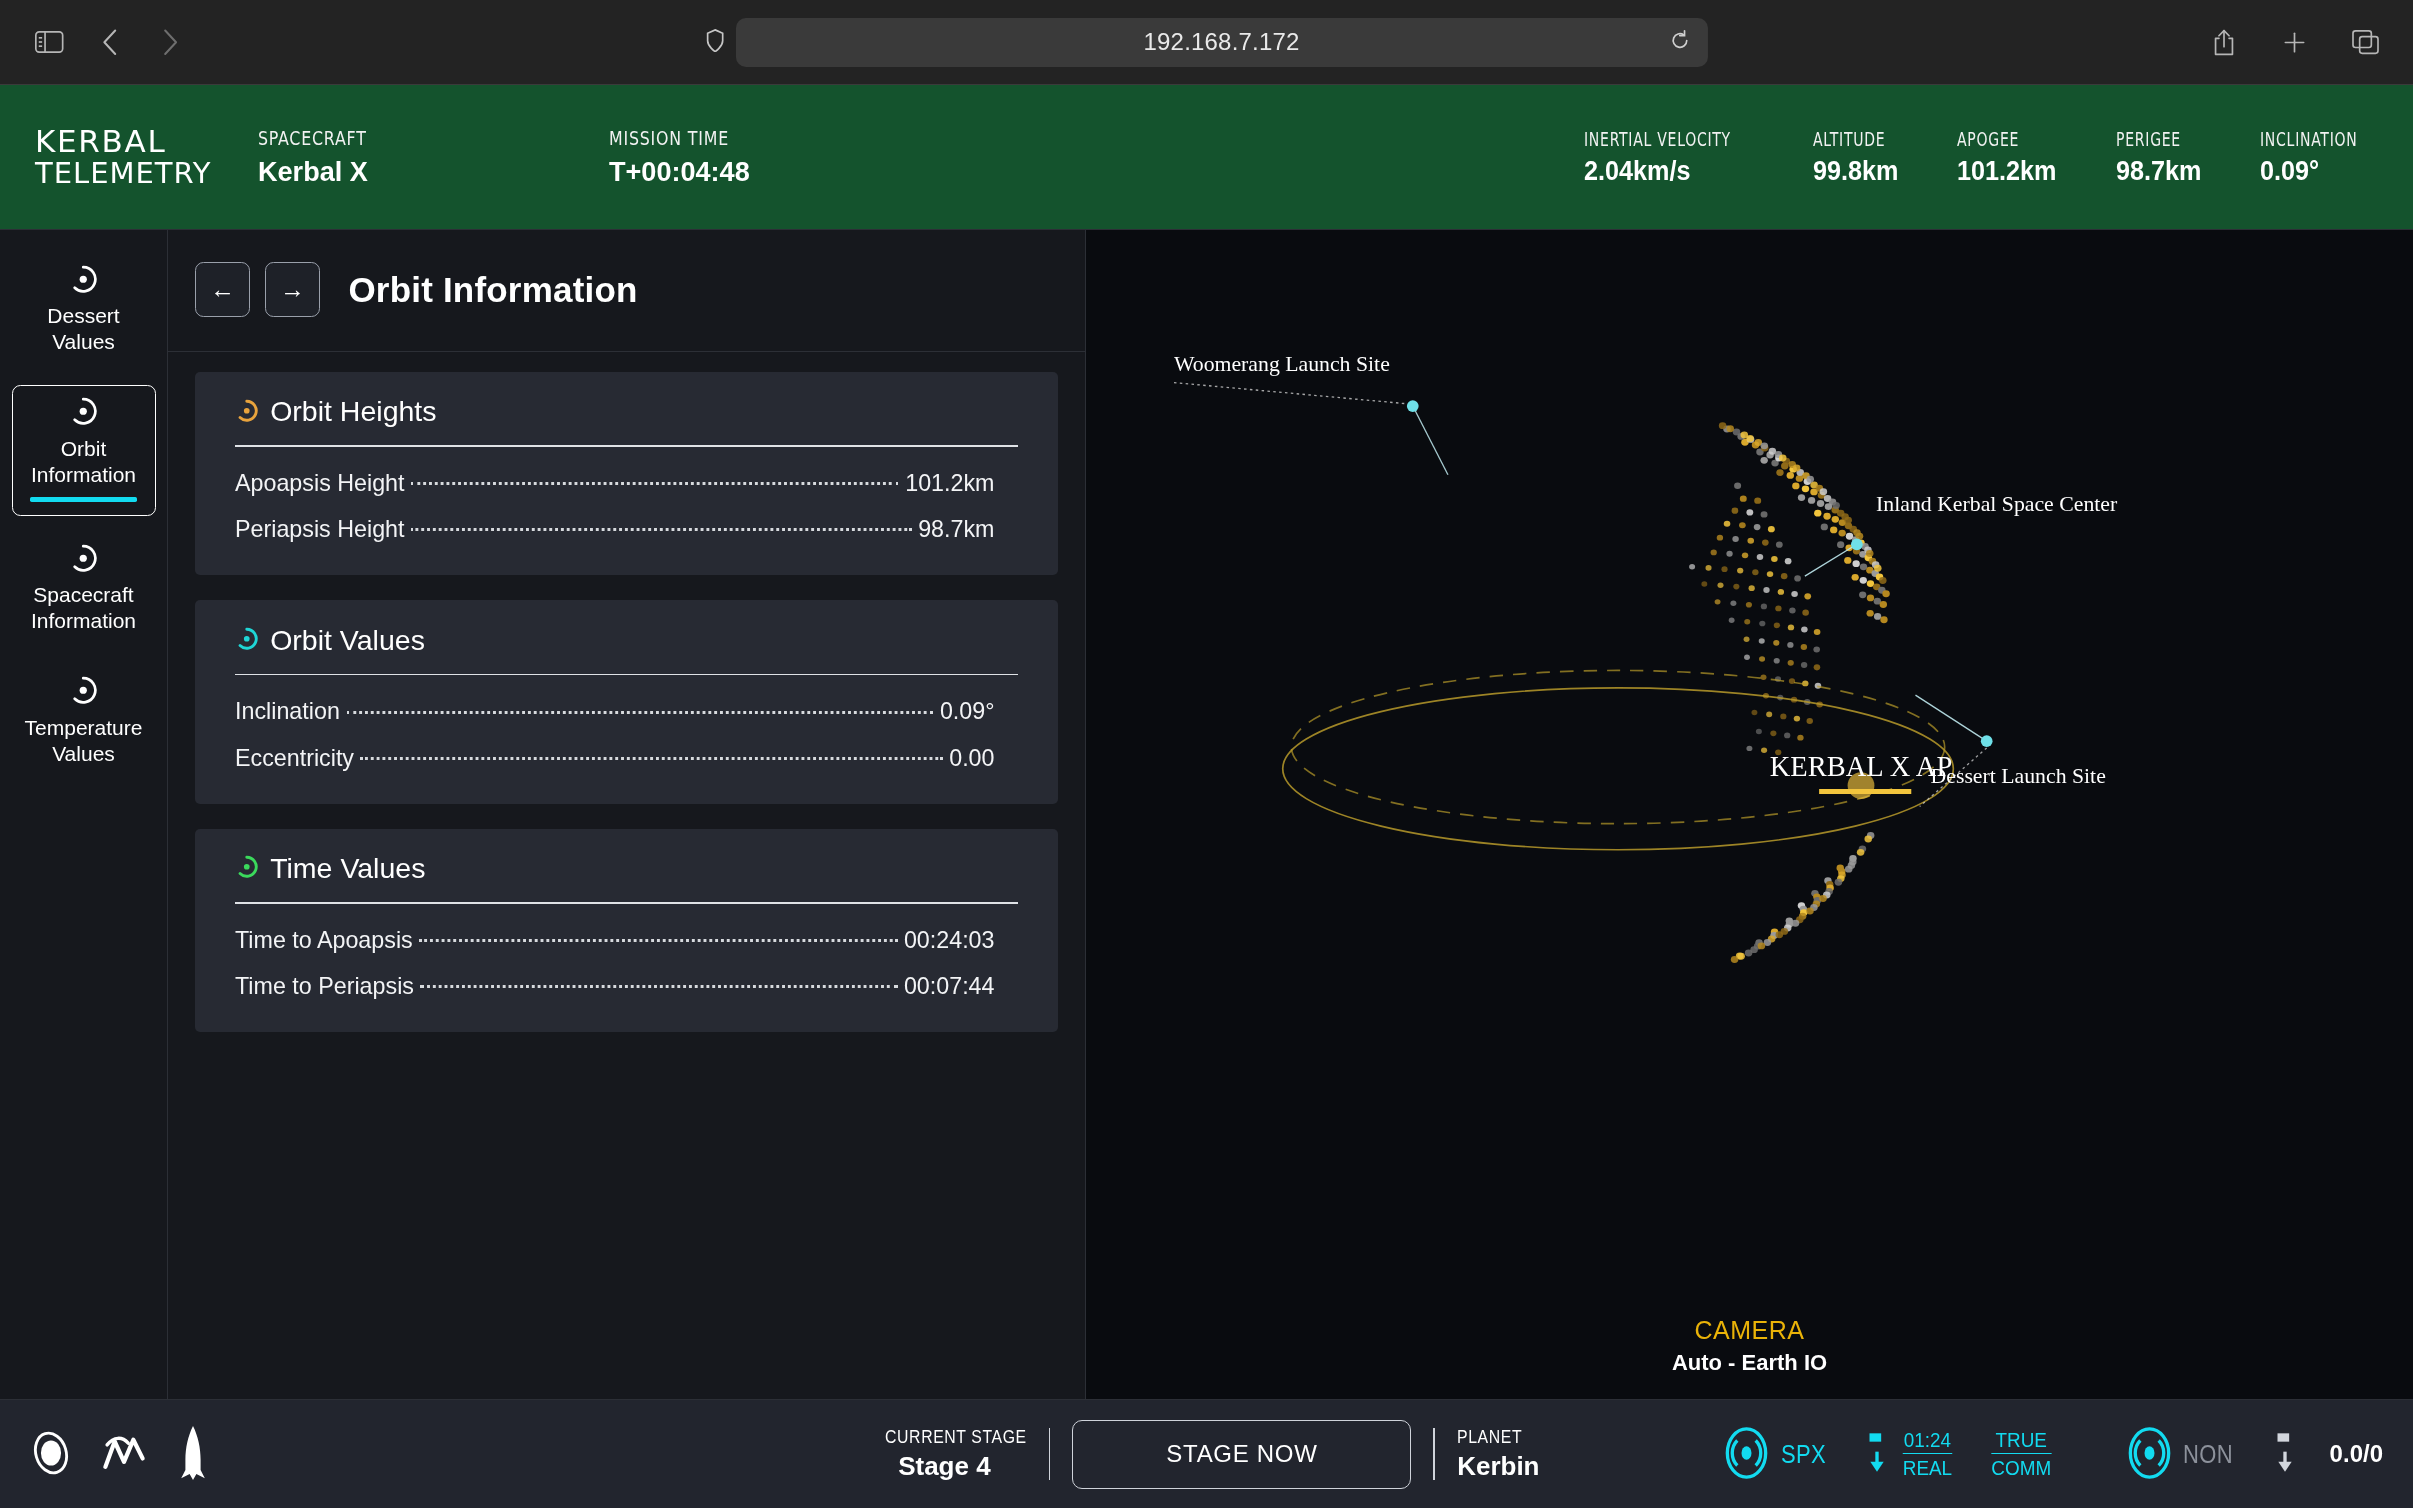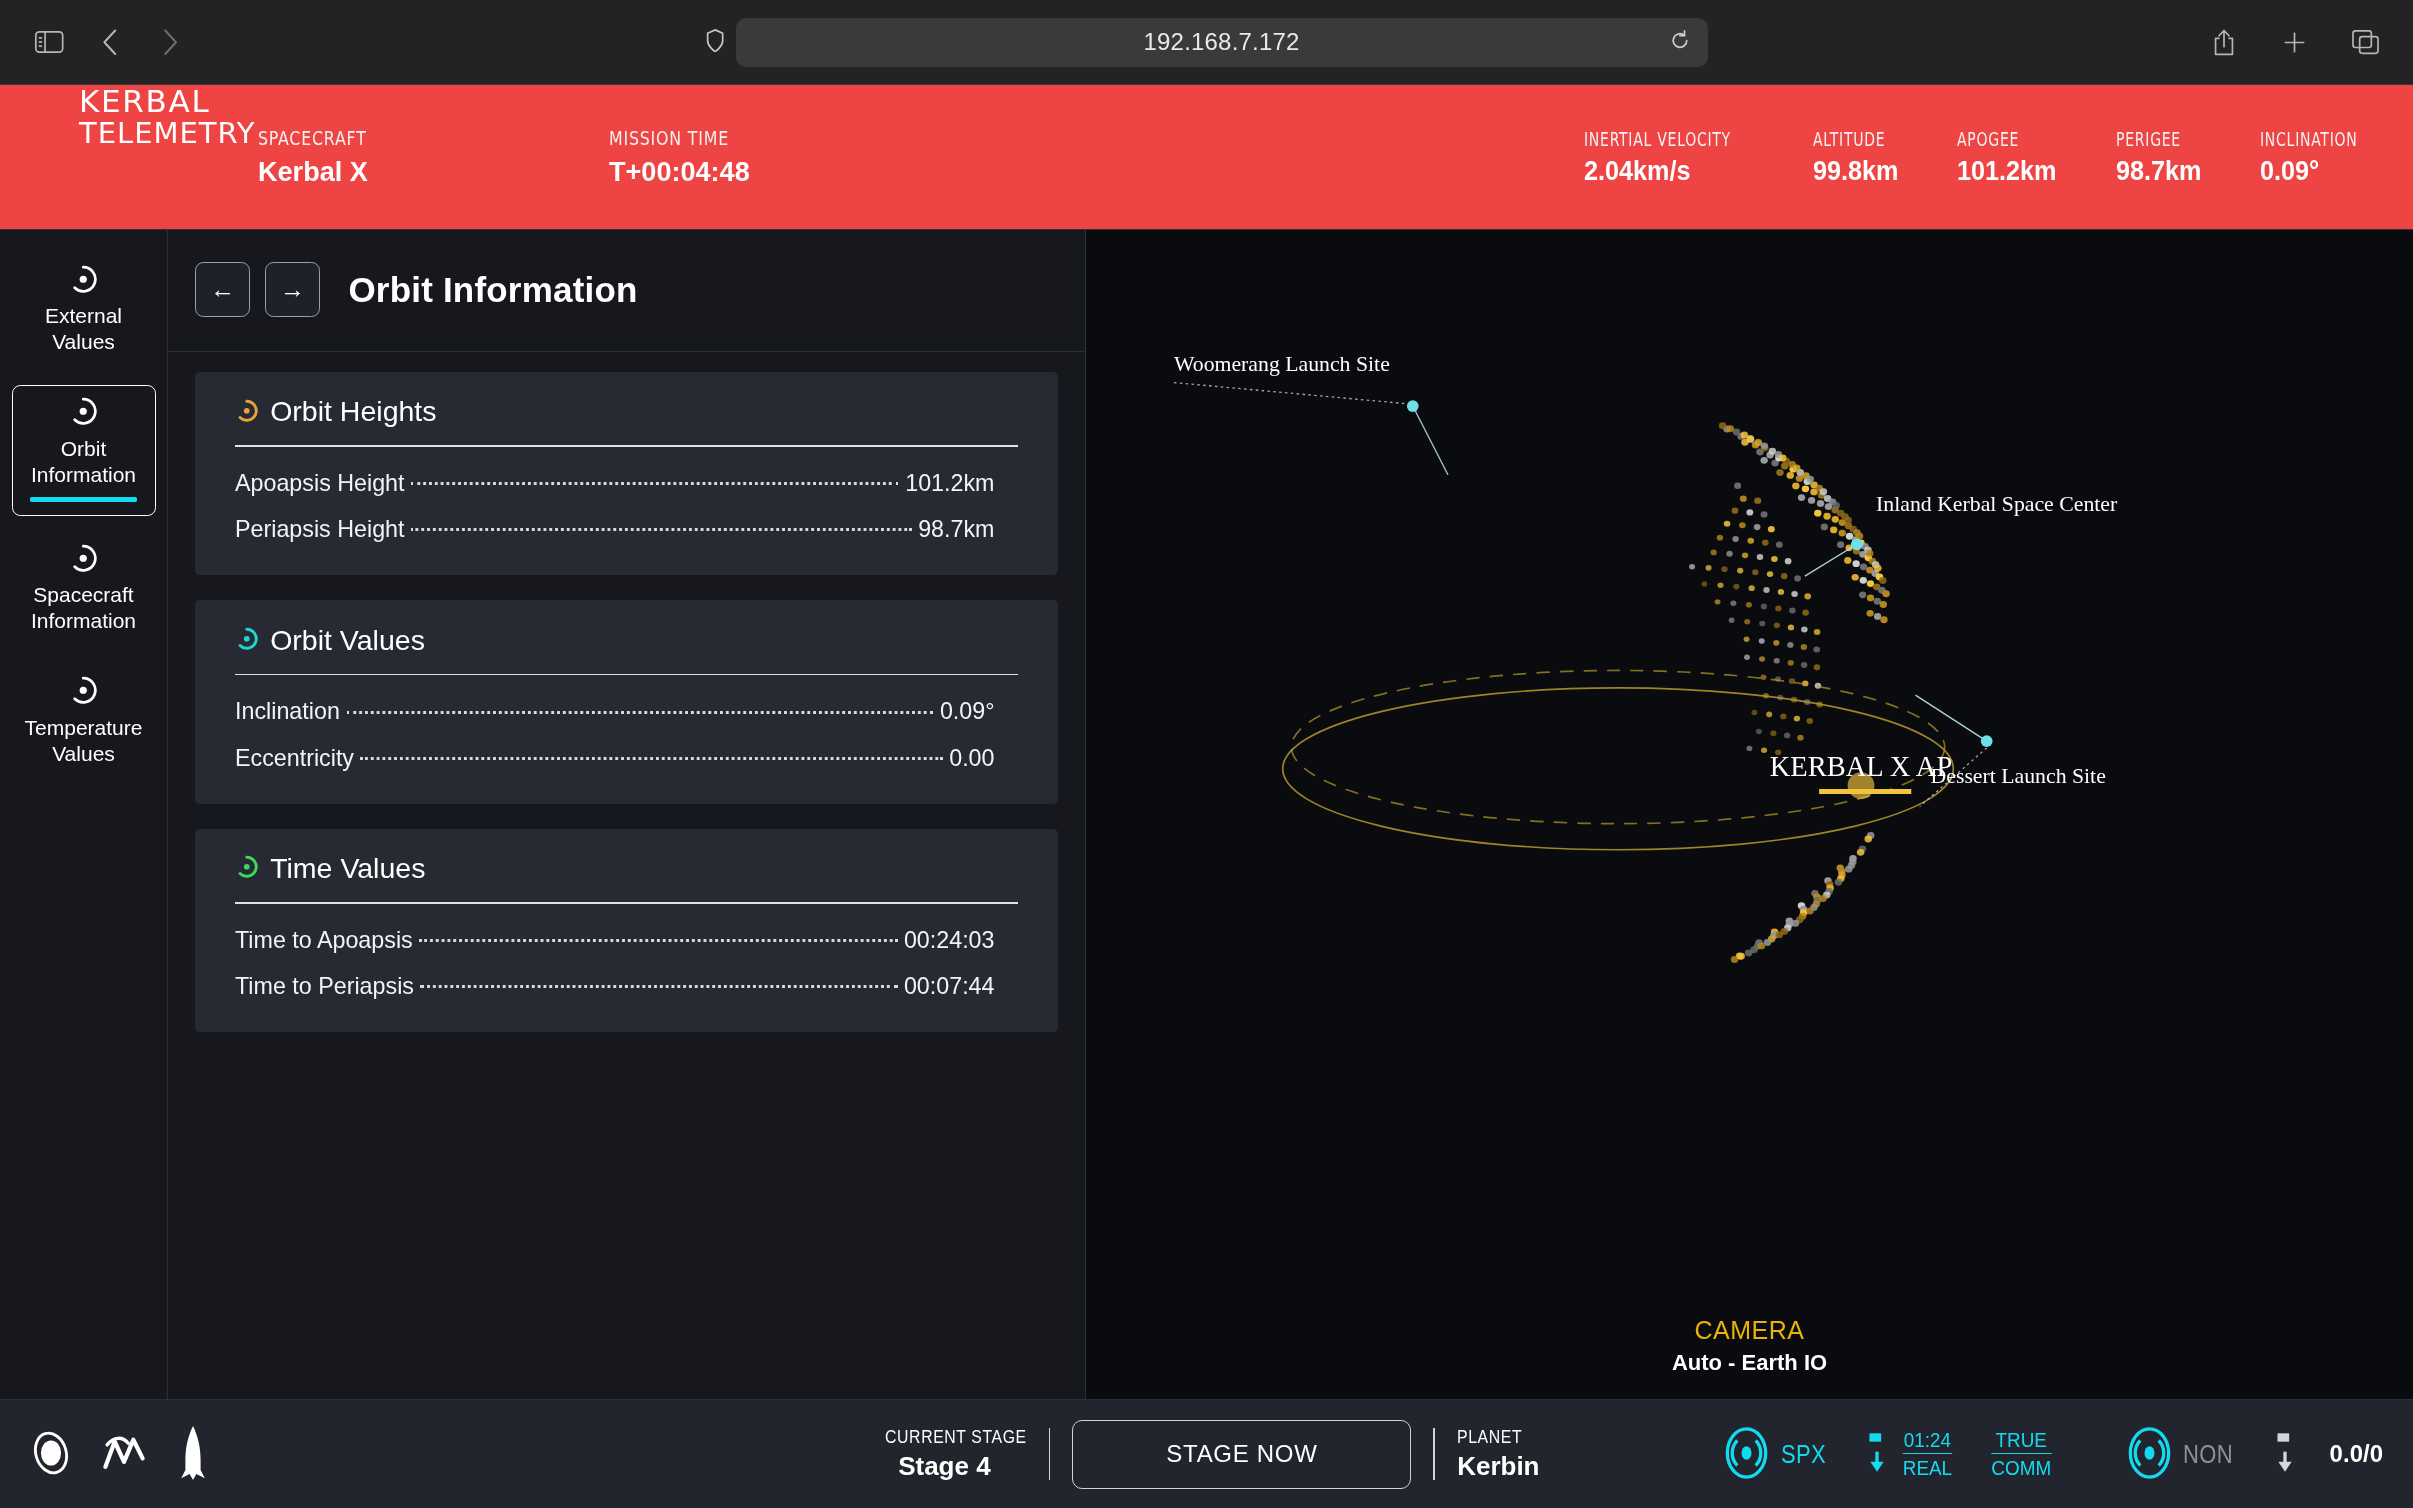--- a/index.html
+++ b/index.html
@@ -43,25 +43,24 @@
     position: absolute; right: 17px; top: 50%; transform: translateY(-50%);
     color: #cfcfcf;
   }
   .chrome-right {
     position: absolute; right: 22px; display: flex; align-items: center; gap: 18.4px;
   }
 
   
   .app-header {
     height: 145px; width: 100%;
-    background: #ef4444;
-    display: flex; 
+    background: #14532d;
+    display: flex; align-items: center;
     border-bottom: 0.8px solid #2c2f36;
     position: relative;
-    padding-left: 44px;
   }
   .logo {
     margin-left: 35px;
     color: #fff;
     line-height: 1.06;
     font-family: "DejaVu Sans", sans-serif;
     font-size: 31px;
     letter-spacing: 1.7px;
     font-weight: 400;
   }
@@ -343,21 +342,21 @@
 
 <div class="app-body">
 
   <div class="sidebar" id="sidebar">
       <div class="nav-item">
         <span class="nav-ico"><svg width="28.5" height="28.5" viewBox="0 0 34 34" fill="none">
     <path d="M 17 2.5999999999999996 A 14.4 14.4 0 1 1 6.8192 27.180799999999998" stroke="#ffffff" stroke-width="3.2" stroke-linecap="round"></path>
     <circle cx="17" cy="17" r="4.32" fill="#ffffff"></circle>
   </svg></span>
     <span class="nav-label">
-      <span>External</span><br><span>Values</span>
+      <span>Dessert</span><br><span>Values</span>
     </span>
     </div>
       <div class="nav-item active">
         <span class="nav-ico"><svg width="28.5" height="28.5" viewBox="0 0 34 34" fill="none">
     <path d="M 17 2.5999999999999996 A 14.4 14.4 0 1 1 6.8192 27.180799999999998" stroke="#ffffff" stroke-width="3.2" stroke-linecap="round"></path>
     <circle cx="17" cy="17" r="4.32" fill="#ffffff"></circle>
   </svg></span>
     <span class="nav-label">
       <span>Orbit</span><br><span>Information</span>
     </span>

